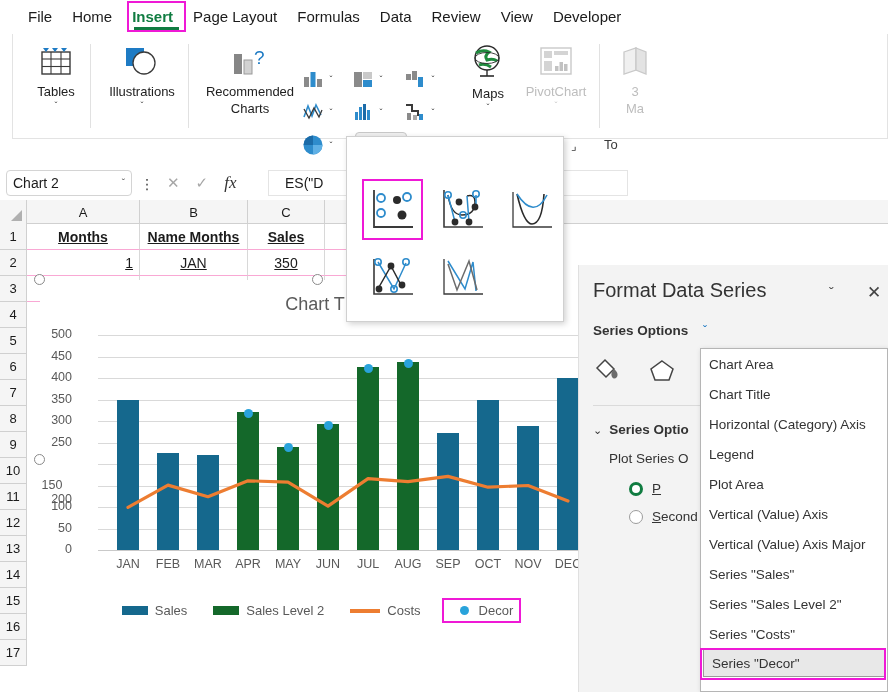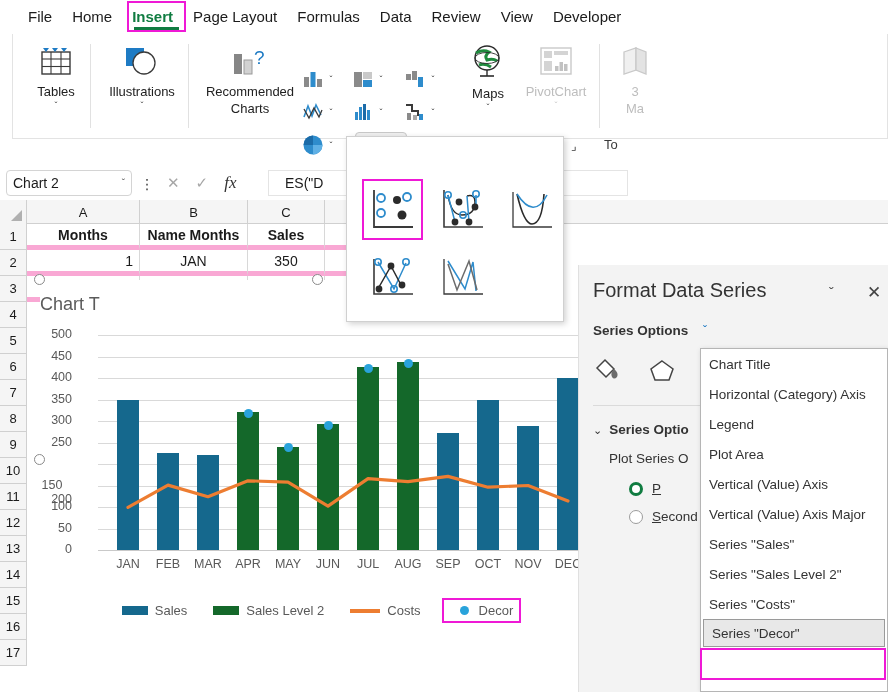--- a/index.html
+++ b/index.html
@@ -141,38 +141,38 @@
   }
   #row-header-col { position:absolute; left:0; top:24px; width:27px; }
   .row-h {
     width:27px; background:#f5f5f5; border-bottom:1px solid #d0d0d0; border-right:1px solid #d0d0d0;
     display:flex; align-items:center; justify-content:center;
     font-size:13px; color:#1b1b1b;
   }
   #sheet-cells { position:absolute; left:27px; top:24px; width:861px; }
   .cell {
     position:absolute; height:26px; display:flex; align-items:center;
-    font-size:14px; color:#1b1b1b; border-right:1px solid #d8d8d8; border-bottom:5px solid #f9a8d4;
-    background:#fff; padding:0 6px;
+    font-size:14px; color:#1b1b1b; border-right:1px solid #d8d8d8; border-bottom:1px solid #f9a8d4;
+    background:#fff; padding:0 6px;text-decoration:underline;
   }
   .cell.hdr { font-weight:bold; justify-content:center; }
   .cell.num { justify-content:flex-end; }
   .cell.ctr { justify-content:center; }
 
   
   #chart-object {
     position:absolute; left:40px; top:280px; width:550px; height:365px;
     background:#ffffff; z-index:10;
   }
   .chart-handle {
     position:absolute; width:11px; height:11px; border-radius:50%;
     background:#fff; border:1.6px solid #8a8a8a; z-index:14;
   }
   #chart-title {
-    position:absolute; left:0; top:14px; width:550px; text-align:left;
+    position:absolute; left:0; top:14px; width:550px; text-align:center;
     font-size:18px; color:#5b5b5b;
   }
   #plot { position:absolute; left:58px; top:55px; width:480px; height:215px; }
   .gridline { position:absolute; left:0; width:480px; height:1px; background:#d9d9d9; }
   .ytick {
     position:absolute; right:506px; width:40px; text-align:right;
     font-size:12.5px; color:#595959; transform: translateY(-8px);
   }
   .bar { position:absolute; bottom:0; width:22px; }
   .bar.sales { background:#15688d; }
@@ -687,20 +687,21 @@
     <span class="radio-outer on"></span>
     <span class="fp-radio-label"><u>P</u><span style="text-decoration:none;margin-left:41px;">rimary</span></span>
   </div>
   <div class="fp-radio-row" style="top:244px;">
     <span class="radio-outer"></span>
     <span class="fp-radio-label"><u>S</u><span style="text-decoration:none;">econd</span></span>
   </div>
 </div>
 
 <div id="elem-dropdown">
+  <div class="elem-item">Chart Area</div>
   <div class="elem-item">Chart Title</div>
   <div class="elem-item">Horizontal (Category) Axis</div>
   <div class="elem-item">Legend</div>
   <div class="elem-item">Plot Area</div>
   <div class="elem-item">Vertical (Value) Axis</div>
   <div class="elem-item">Vertical (Value) Axis Major </div>
   <div class="elem-item">Series "Sales"</div>
   <div class="elem-item">Series "Sales Level 2"</div>
   <div class="elem-item">Series "Costs"</div>
   <div class="elem-item selected">Series "Decor"</div>

